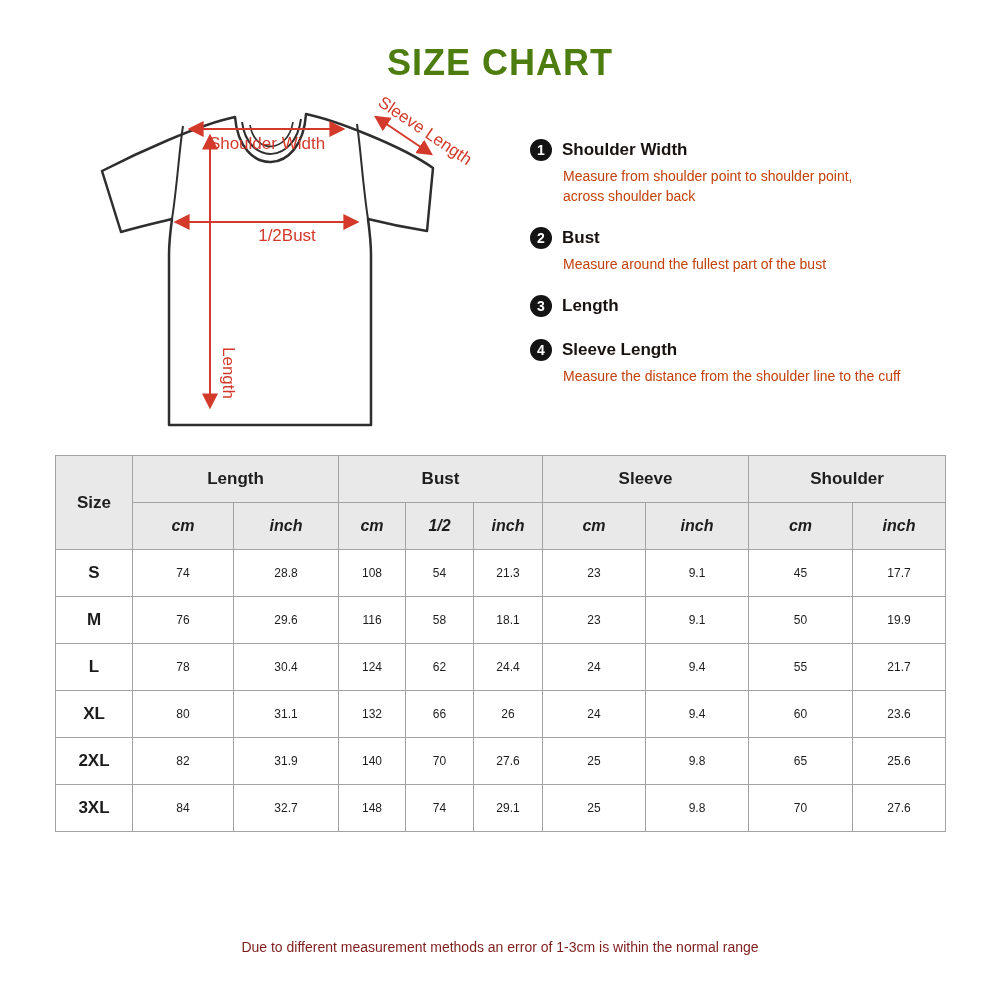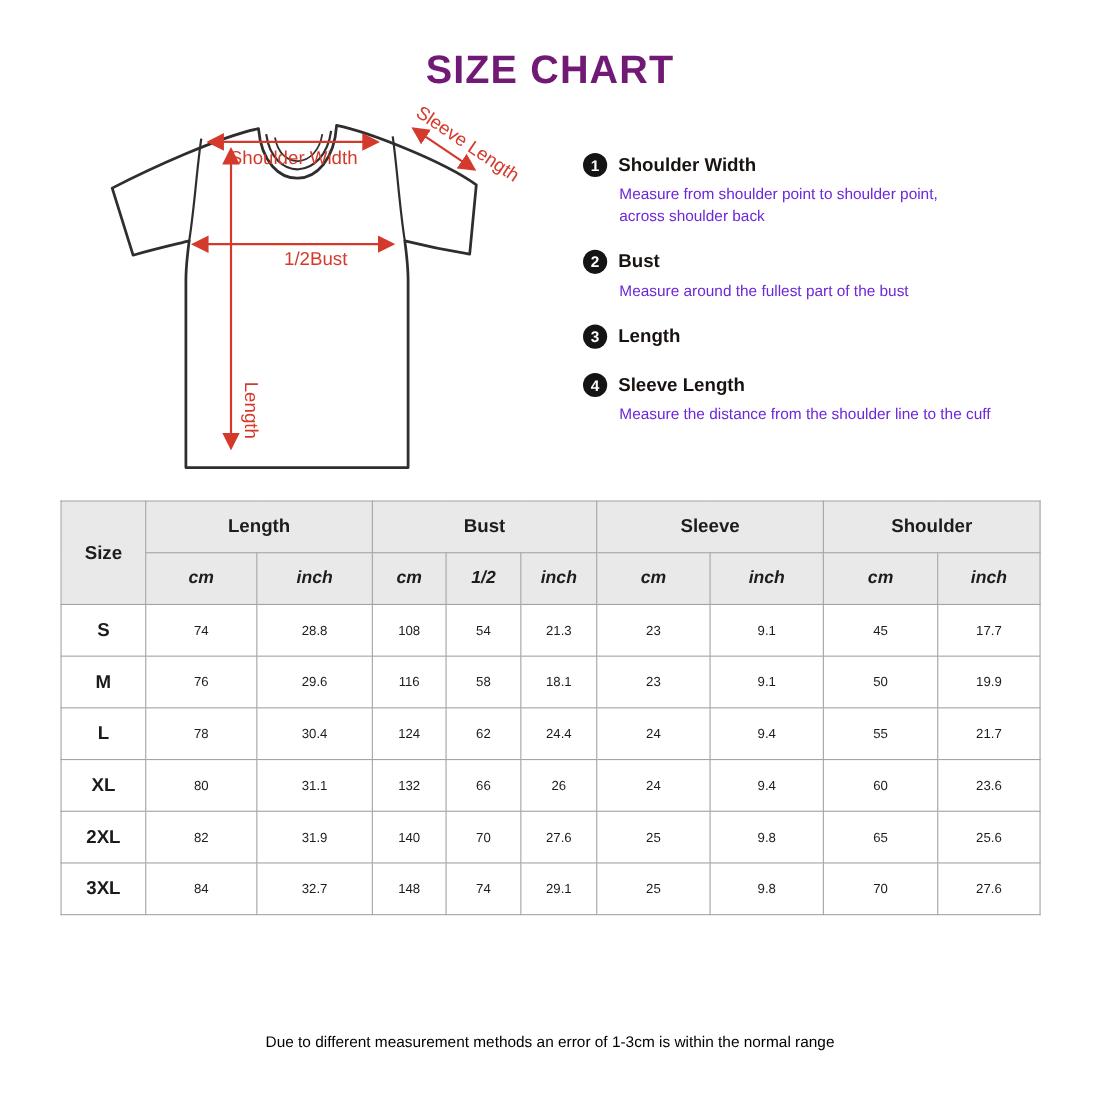--- a/index.html
+++ b/index.html
@@ -1,50 +1,50 @@
 <!DOCTYPE html>
 <html><head>
 <meta charset="utf-8">
 <style>
   html,body{margin:0;padding:0;background:#ffffff;}
   #page{position:relative;width:1000px;height:1000px;background:#ffffff;overflow:hidden;
         font-family:"Liberation Sans", sans-serif;color:#1d1d1d;}
 
   .title{position:absolute;top:42px;left:0;width:100%;text-align:center;
-         font-size:36px;font-weight:bold;letter-spacing:1px;color:#701a75;}
+         font-size:36px;font-weight:bold;letter-spacing:1px;color:#4d7c0f;}
 
   
   .diagram{position:absolute;left:80px;top:92px;width:400px;height:350px;overflow:visible;}
 
   
   .instructions{position:absolute;left:530px;top:138px;width:440px;}
   .instr-item{margin-bottom:20px;}
   .instr-head{display:flex;align-items:center;height:24px;}
   .num-badge{display:inline-flex;width:22px;height:22px;border-radius:50%;background:#141414;
              color:#ffffff;font-size:14px;font-weight:bold;align-items:center;justify-content:center;
              flex:0 0 22px;}
   .instr-title{margin-left:10px;font-size:17px;font-weight:bold;color:#181310;}
-  .instr-desc{margin:4px 0 0 33px;font-size:14px;line-height:20px;color:#6d28d9;}
+  .instr-desc{margin:4px 0 0 33px;font-size:14px;line-height:20px;color:#c2410c;}
   .instr-item:nth-child(1) .instr-desc{max-width:330px;}
   .instr-item:nth-child(3) .instr-desc{max-width:420px;white-space:nowrap;}
 
   
   table.size-table{position:absolute;left:55px;top:455px;width:890px;border-collapse:collapse;
                    table-layout:fixed;}
   .size-table th,.size-table td{border:1px solid #a3a3a3;text-align:center;vertical-align:middle;
                                 padding:0;height:46px;background:#ffffff;}
   .size-table thead th{background:#e9e9e9;font-weight:bold;}
   .th-group{font-size:17px;color:#1d1d1d;}
   .th-unit{font-size:16px;color:#1d1d1d;font-style:italic;}
   .td-size{font-size:17px;font-weight:bold;color:#1b1b1b;}
   .td-val{font-size:12px;color:#1d1d1d;}
 
   
   .notes{position:absolute;left:0;top:934px;width:100%;text-align:center;
-         font-size:14px;line-height:27px;color:#000000;}
+         font-size:14px;line-height:27px;color:#7f1d1d;}
 </style>
 </head>
 <body>
 
 <div id="page">
 
   <div class="title">SIZE CHART</div>
 
   <svg class="diagram" viewBox="0 0 400 350" xmlns="http://www.w3.org/2000/svg">
     <defs>

